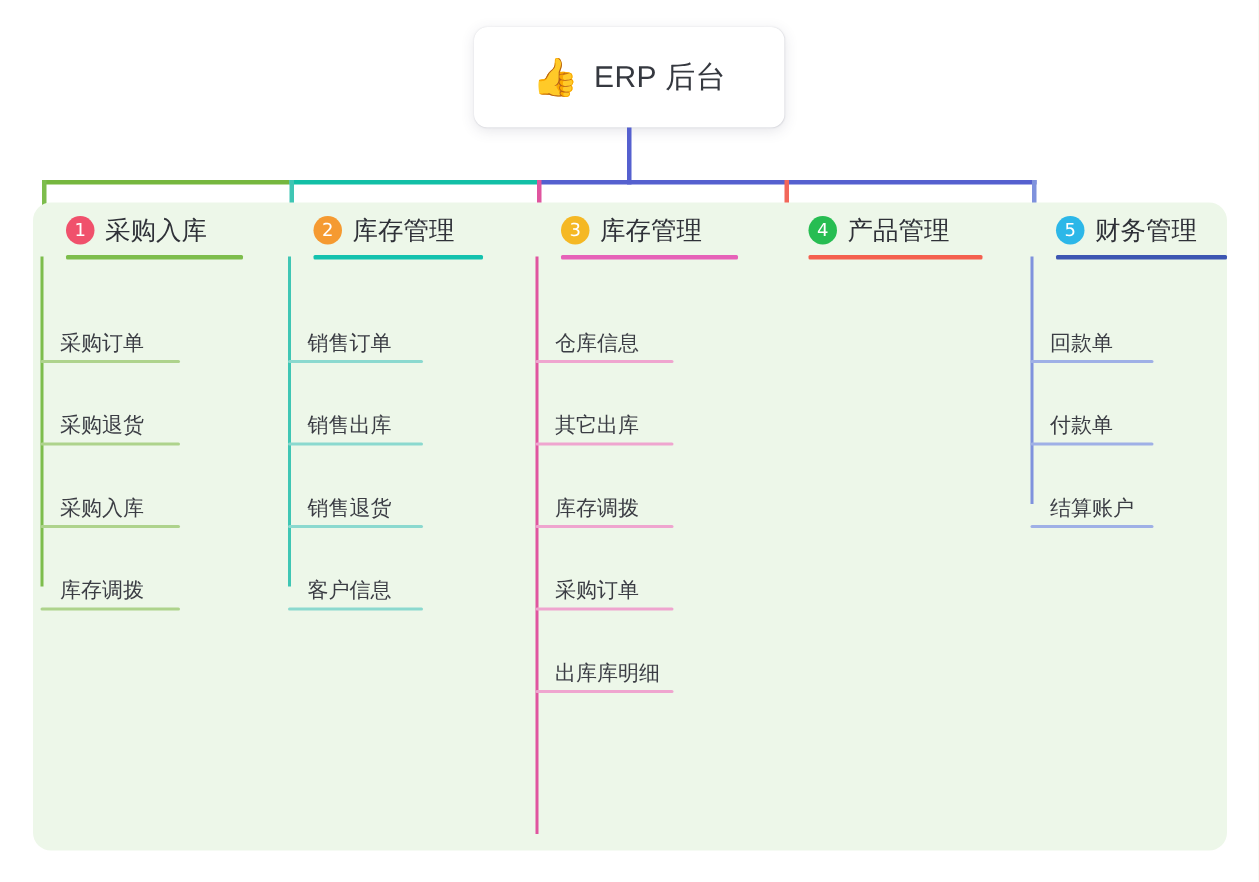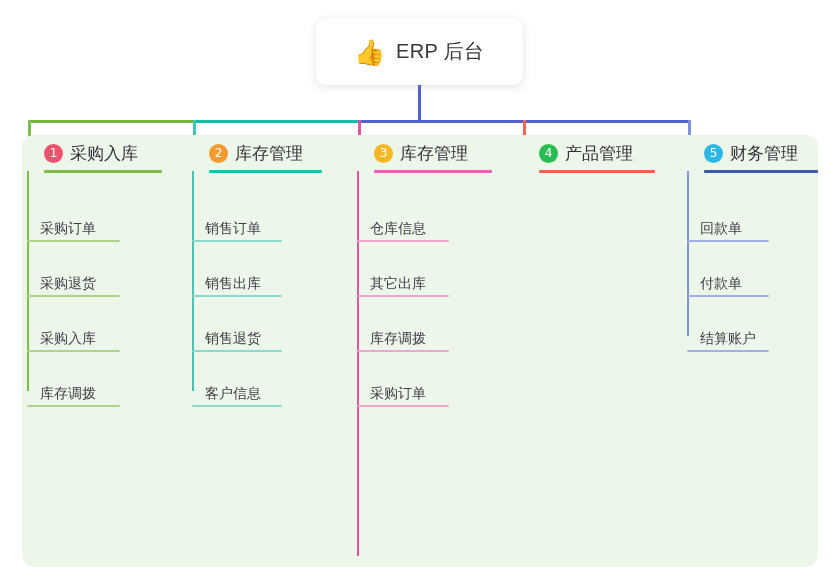--- a/index.html
+++ b/index.html
@@ -208,20 +208,24 @@
             <div class="item-rule" style="width: 92px; background: rgb(239, 165, 207);"></div>
           </div>
           <div class="item">
             <span class="item-label">库存调拨</span>
             <div class="item-rule" style="width: 92px; background: rgb(239, 165, 207);"></div>
           </div>
           <div class="item">
             <span class="item-label">采购订单</span>
             <div class="item-rule" style="width: 92px; background: rgb(239, 165, 207);"></div>
           </div>
+          <div class="item">
+            <span class="item-label">出库库明细</span>
+            <div class="item-rule" style="width: 92px; background: rgb(239, 165, 207);"></div>
+          </div>
         </div>
       </div>
       <div class="col" style="left: 500px;">
         <div class="col-head">
           <span class="badge" style="background: rgb(39, 189, 82);">4</span>
           <span class="col-title">产品管理</span>
           <div class="head-rule" style="width: 116px; background: rgb(244, 96, 79);"></div>
         </div>
       </div>
       <div class="col" style="left: 665px;">

